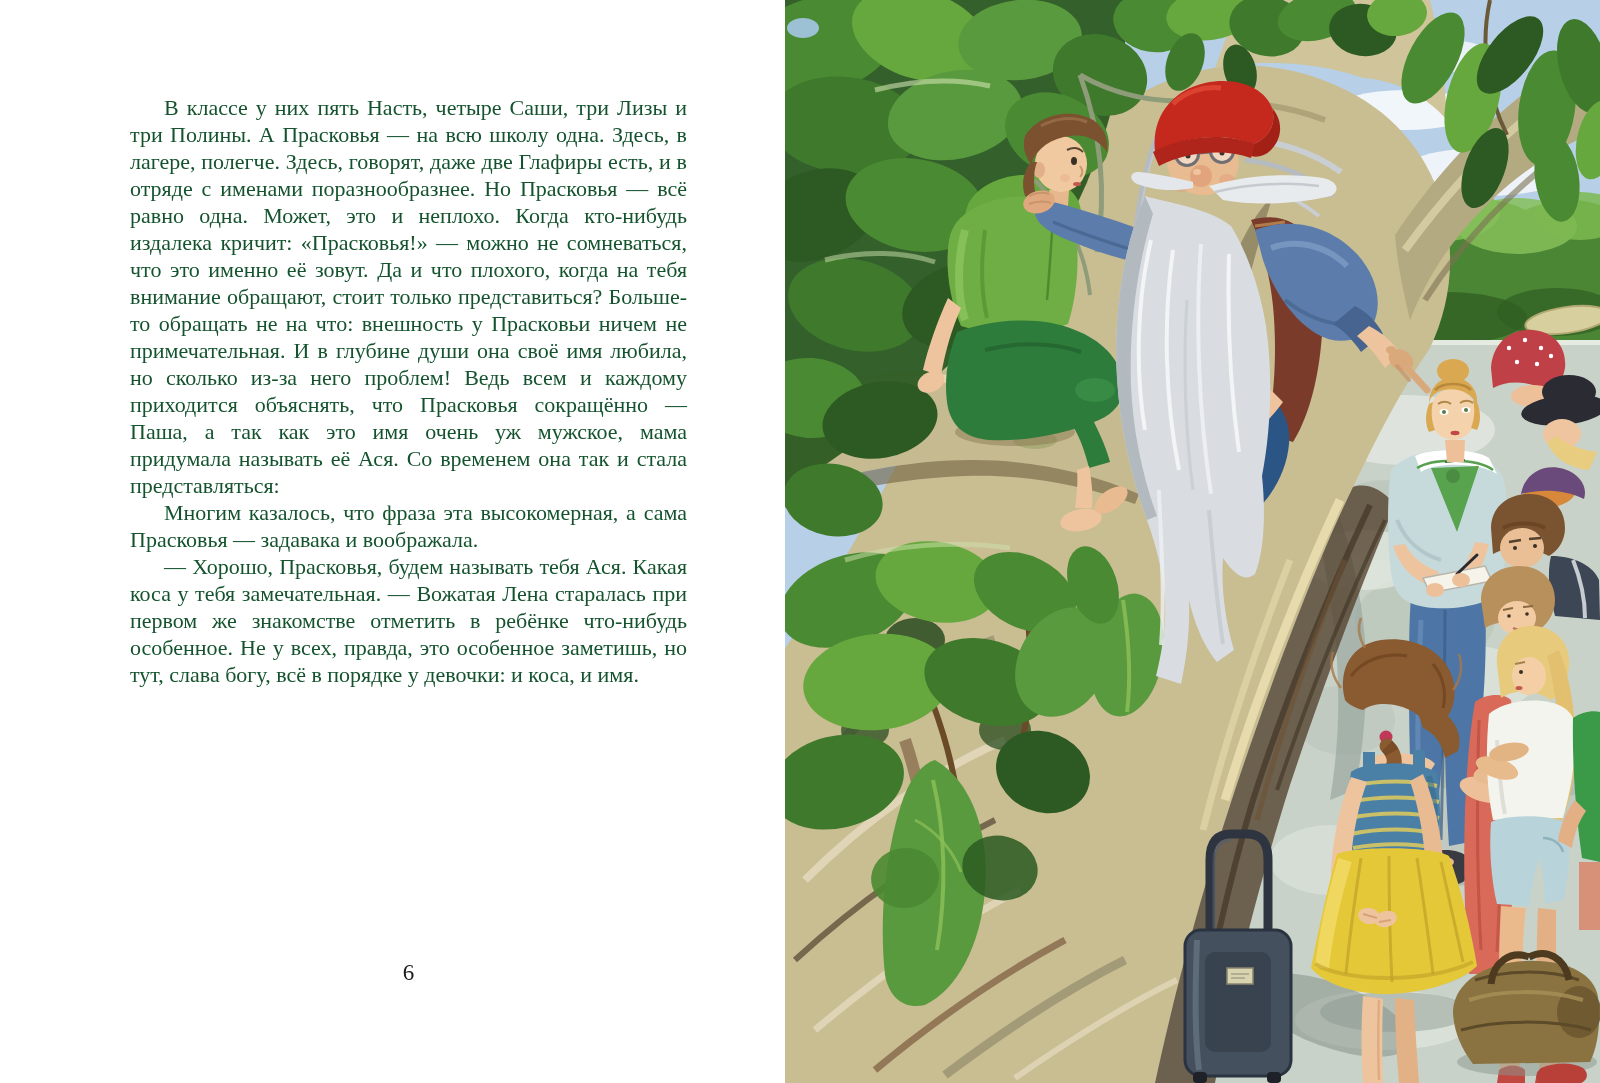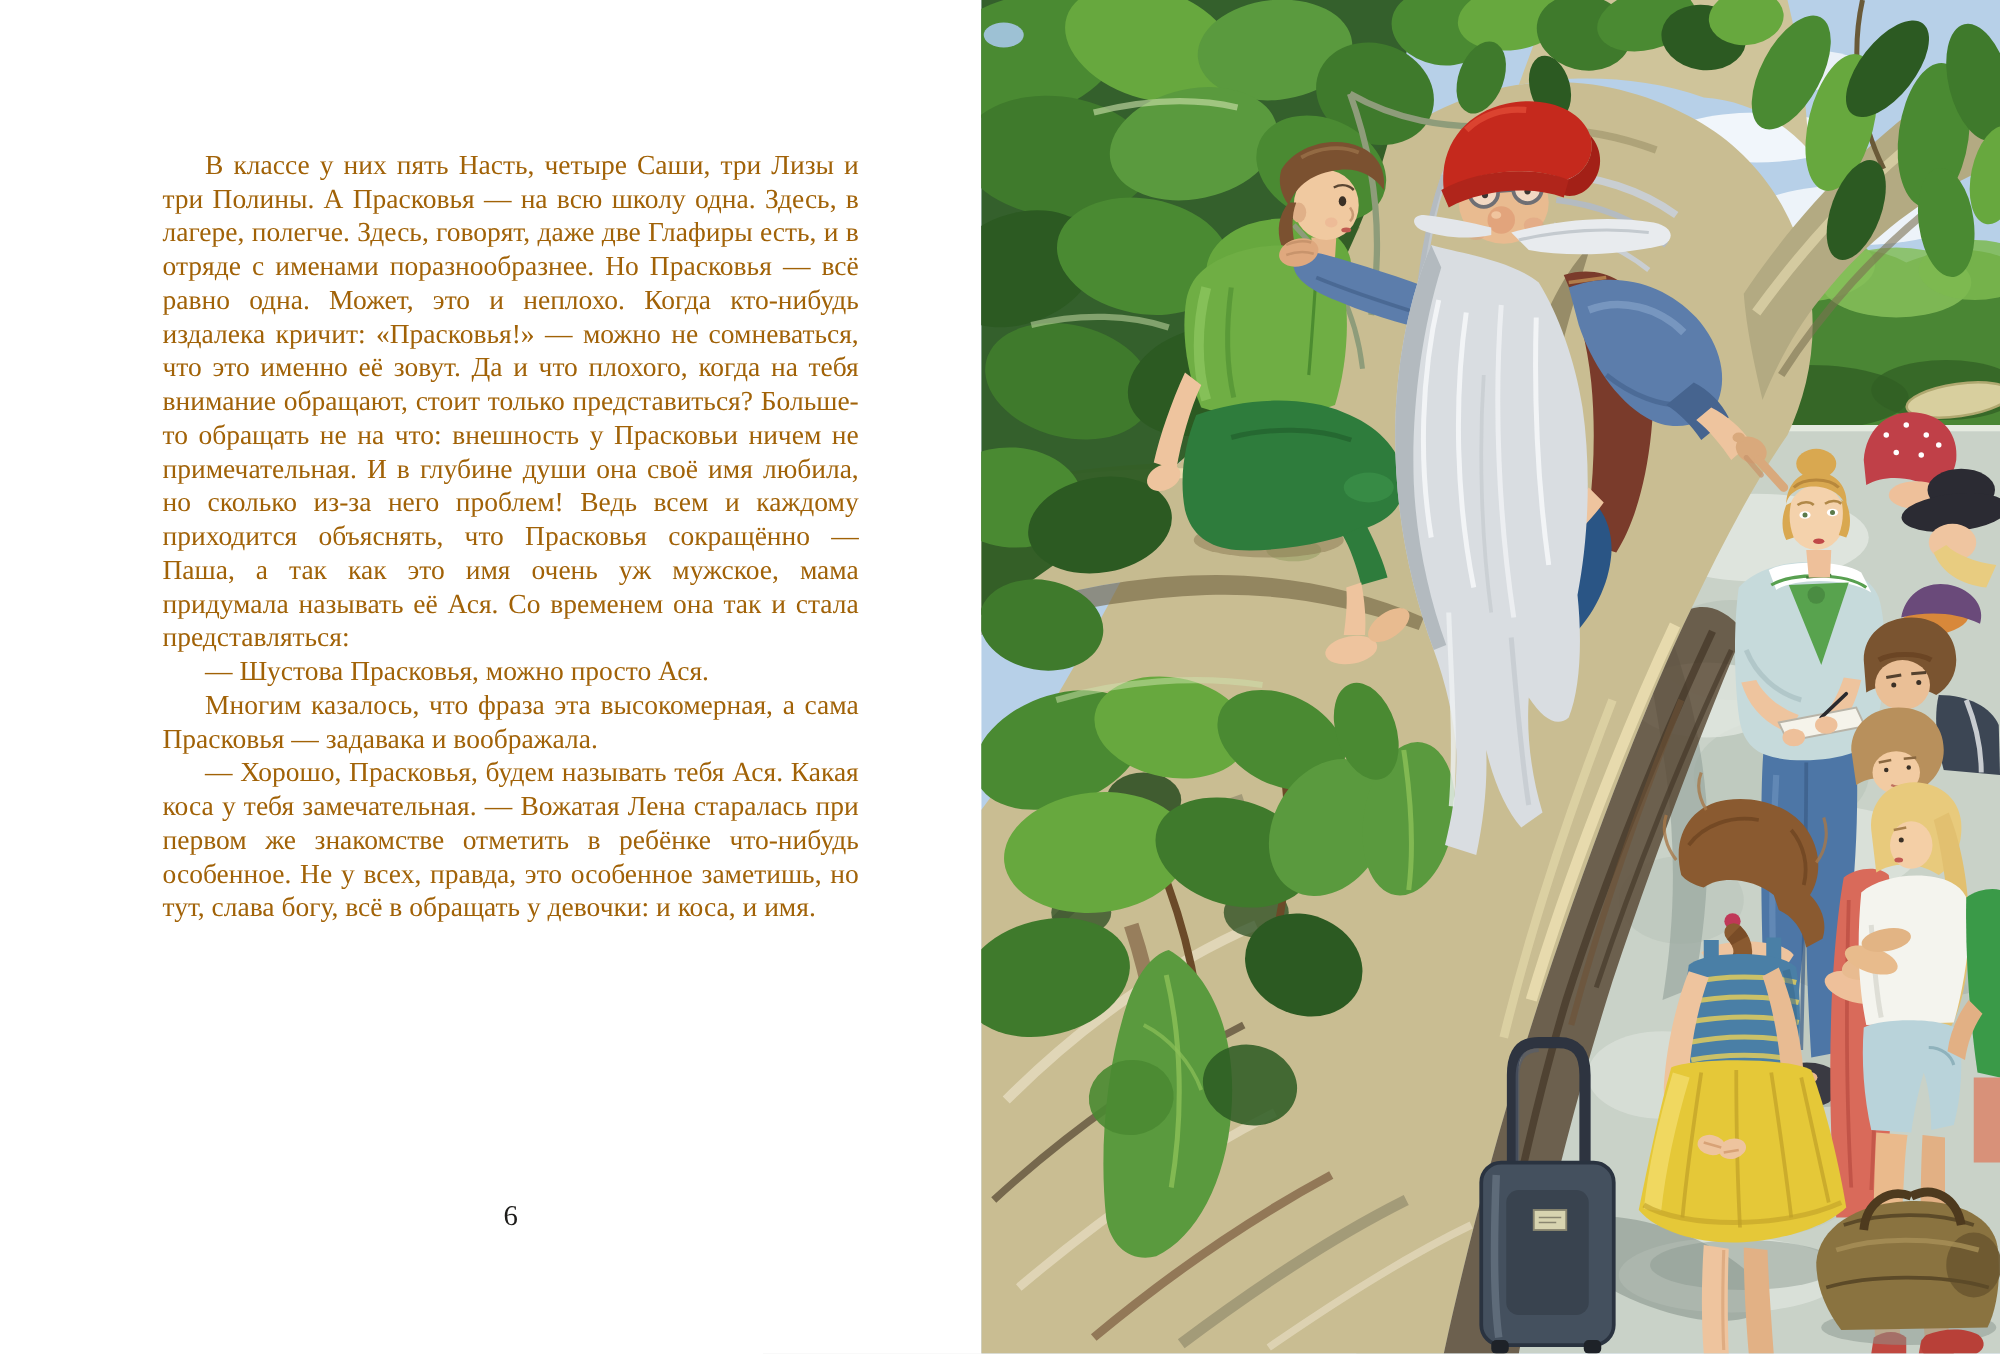--- a/index.html
+++ b/index.html
@@ -1,20 +1,20 @@
 <!DOCTYPE html>
 <html lang="ru" style="--sky-blue: #b7d0e8; --hedge-green: #4a8634; --path-gray: #c9d2c8; --trunk-tan: #c9bd92; --hat-red: #c5291d; --beard-gray: #d9dde1; --sleeve-blue: #5c7dab; --vest-red: #7a3b2b; --gnome-pants-blue: #2a5585; --skin: #eec49e; --boy-shirt-green: #6fae44; --boy-pants-green: #2e7c3c; --boy-hair-brown: #7b5130; --jeans-blue: #4d76a6; --blouse-blue: #c6dadb; --kerchief-green: #58a34e; --skirt-yellow: #e5c838; --tank-blue: #4a7fa6; --suitcase-navy: #44505e; --duffel-brown: #8a7340; --lena-hair-blonde: #d9a850; --braid-brown: #8a5a30; --leaf-mid: #4a8a32; --leaf-light: #67a83e; --leaf-dark: #2c5a22; --leaf-bright: #5a9a3e;"><head>
 <meta charset="utf-8">
 <style>
   html,body{margin:0;padding:0;background:#e9e9e9;}
   .spread{position:relative;width:1600px;height:1083px;background:#ffffff;overflow:hidden;
           font-family:"Liberation Serif","DejaVu Serif",serif;}
   .page-left{position:absolute;left:0;top:0;width:785px;height:1083px;background:#ffffff;}
-  .text-block{position:absolute;left:130px;top:94px;width:557px;color:#a16207;
-              font-size:22px;line-height:27px;text-align:justify;hyphens:auto;margin-top:24px;-webkit-hyphens:auto;}
+  .text-block{position:absolute;left:130px;top:94px;width:557px;color:#14532d;
+              font-size:22px;line-height:27px;text-align:justify;hyphens:auto;-webkit-hyphens:auto;}
   .para{margin:0;text-indent:34px;}
   .para.gap{margin-top:27px;}
   .page-number{position:absolute;left:130px;top:960px;width:557px;text-align:center;
                font-size:23px;color:#1d1c1a;}
   .page-right{position:absolute;left:785px;top:0;width:815px;height:1083px;}
   .page-right svg{display:block;}
   
   .sky{fill:var(--sky-blue,#b7d0e8)} .hedge{fill:var(--hedge-green,#4a8634)}
   .pathg{fill:var(--path-gray,#c9d2c8)} .trunk{fill:var(--trunk-tan,#c9bd92)}
   .hat{fill:var(--hat-red,#c5291d)} .beard{fill:var(--beard-gray,#d9dde1)}
@@ -31,23 +31,22 @@
   .leafE{fill:#3f7a2c}
 </style>
 </head>
 <body>
 
 <div class="spread">
 
   <section class="page-left">
     <div class="text-block">
         <p class="para">В классе у них пять Насть, четыре Саши, три Лизы и три Полины. А Прасковья — на всю школу одна. Здесь, в лагере, полегче. Здесь, говорят, даже две Глафиры есть, и в отряде с именами поразнообразнее. Но Прасковья — всё равно одна. Может, это и неплохо. Когда кто-нибудь издалека кричит: «Прасковья!» — можно не сомневаться, что это именно её зовут. Да и что плохого, когда на тебя внимание обращают, стоит только представиться? Больше-то обращать не на что: внешность у Прасковьи ничем не примечательная. И в глубине души она своё имя любила, но сколько из-за него проблем! Ведь всем и каждому приходится объяснять, что Прасковья сокращённо — Паша, а так как это имя очень уж мужское, мама придумала называть её Ася. Со временем она так и стала представляться:</p>
-        <p class="para">— Шустова Прасковья, можно просто Ася.</p>
         <p class="para">Многим казалось, что фраза эта высокомерная, а сама Прасковья — задавака и воображала.</p>
-        <p class="para">— Хорошо, Прасковья, будем называть тебя Ася. Какая коса у тебя замечательная. — Вожатая Лена старалась при первом же знакомстве отметить в ребёнке что-нибудь особенное. Не у всех, правда, это особенное заметишь, но тут, слава богу, всё в обращать у девочки: и коса, и имя.</p>
+        <p class="para">— Хорошо, Прасковья, будем называть тебя Ася. Какая коса у тебя замечательная. — Вожатая Лена старалась при первом же знакомстве отметить в ребёнке что-нибудь особенное. Не у всех, правда, это особенное заметишь, но тут, слава богу, всё в порядке у девочки: и коса, и имя.</p>
       </div>
     <div class="page-number">6</div>
   </section>
 
   <section class="page-right">
   <svg width="815" height="1083" viewBox="0 0 815 1083" role="img" aria-label="Watercolor illustration: an old gnome in a red cap with round glasses and a very long grey beard sits in the fork of a huge oak beside a barefoot boy in a green shirt, his arm around the boy's shoulder and his other hand pointing down at a group of summer-camp children standing on a grey path; counsellor Lena with a blonde bun, green neckerchief and notepad writes among the children, a girl with a long braid, striped tank top and yellow skirt stands with hands clasped behind her back beside a navy rolling suitcase and a brown duffel bag.">
 
     <g>
       <rect class="sky" x="0" y="0" width="815" height="1083"></rect>
       <ellipse cx="620" cy="110" rx="70" ry="20" fill="#ffffff" opacity=".8"></ellipse>

